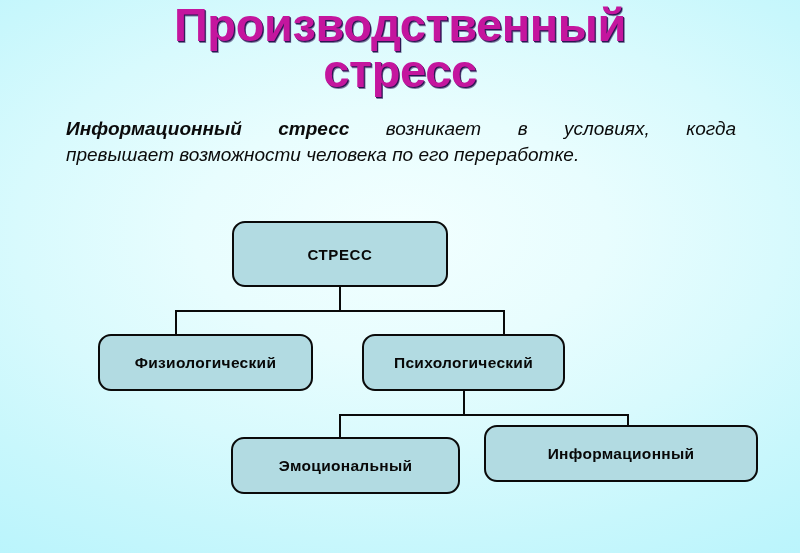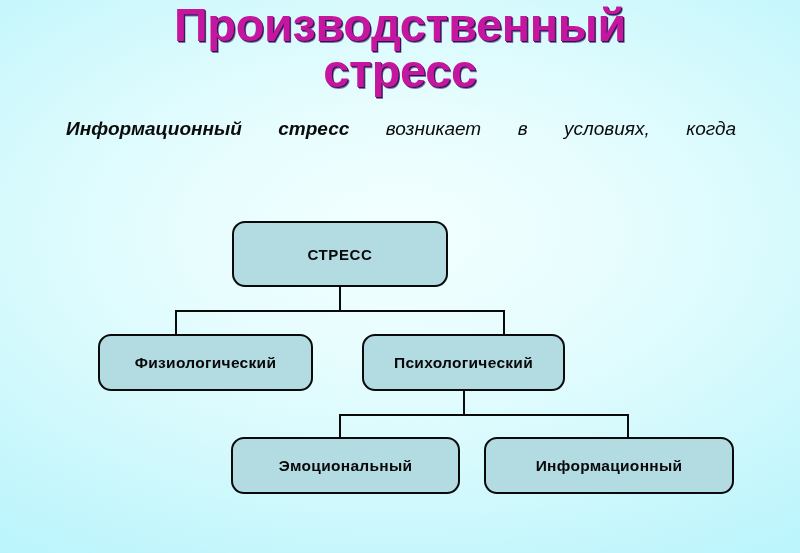--- a/index.html
+++ b/index.html
@@ -135,20 +135,21 @@
 <div id="slide">
 
   <div id="title-block">
     <span class="title-line">Производственный</span>
     <span class="title-line">стресс</span>
   </div>
 
 
   <div id="paragraph">
     <span class="pline"><span class="lead">Информационный стресс</span><span> возникает в условиях, когда</span></span>
+    <span class="pline last">превышает возможности человека по его переработке.</span>
   </div>
 
   <div id="diagram">
 
     <div class="connector v" style="left:339px; top:82px; height:24px;"></div>
     <div class="connector h" style="left:175px; top:105px; width:330px;"></div>
     <div class="connector v" style="left:175px; top:105px; height:24px;"></div>
     <div class="connector v" style="left:503px; top:105px; height:24px;"></div>
 
     <div class="connector v" style="left:463px; top:186px; height:24px;"></div>
@@ -157,17 +158,17 @@
     <div class="connector v" style="left:627px; top:209px; height:23px;"></div>
 
     <div class="node root" id="node-stress" style="left:232px; top:16px; width:216px; height:66px;">СТРЕСС</div>
 
     <div class="node" style="left:362px; top:129px; width:203px; height:57px;">Психологический</div>
 
     <div class="node" style="left:98px; top:129px; width:215px; height:57px;">Физиологический</div>
 
     <div class="node" style="left:231px; top:232px; width:229px; height:57px;">Эмоциональный</div>
 
-    <div class="node" style="left:484px; top:232px; width:250px; height:57px;">Информационный</div>
+    <div class="node" style="left:484px; top:220px; width:274px; height:57px;">Информационный</div>
 
   </div>
 
 </div>
 
 </body></html>

